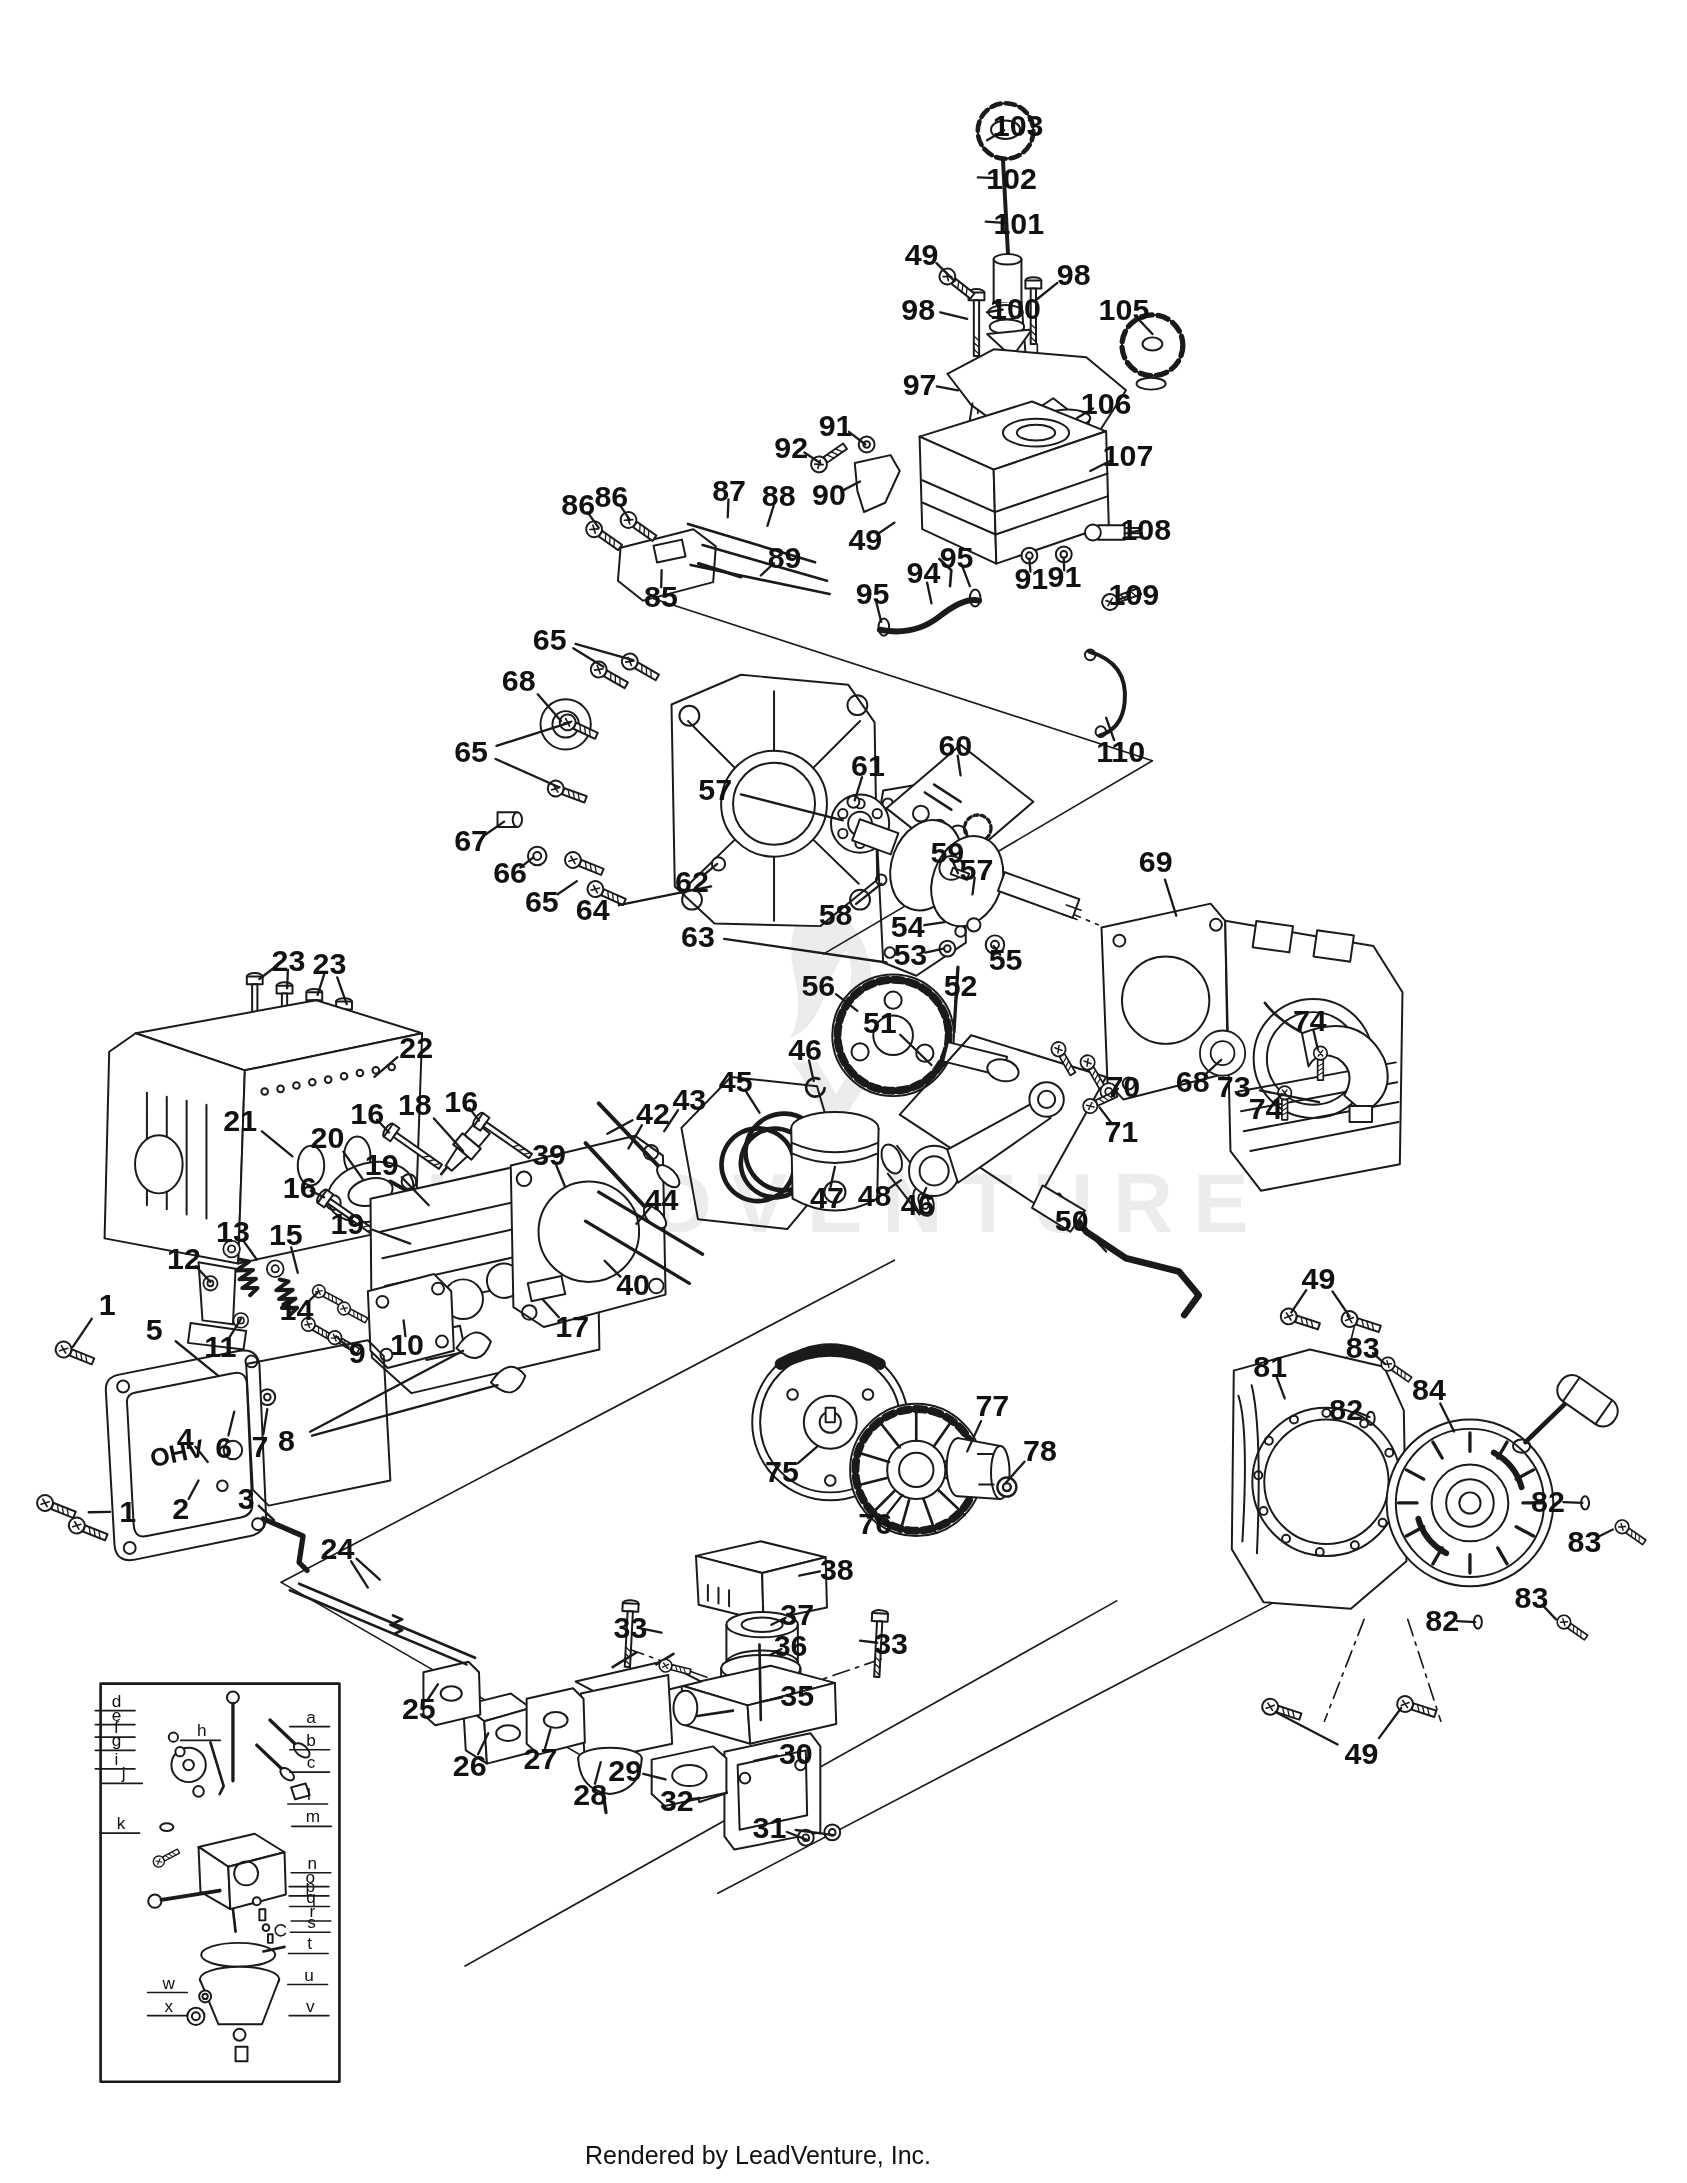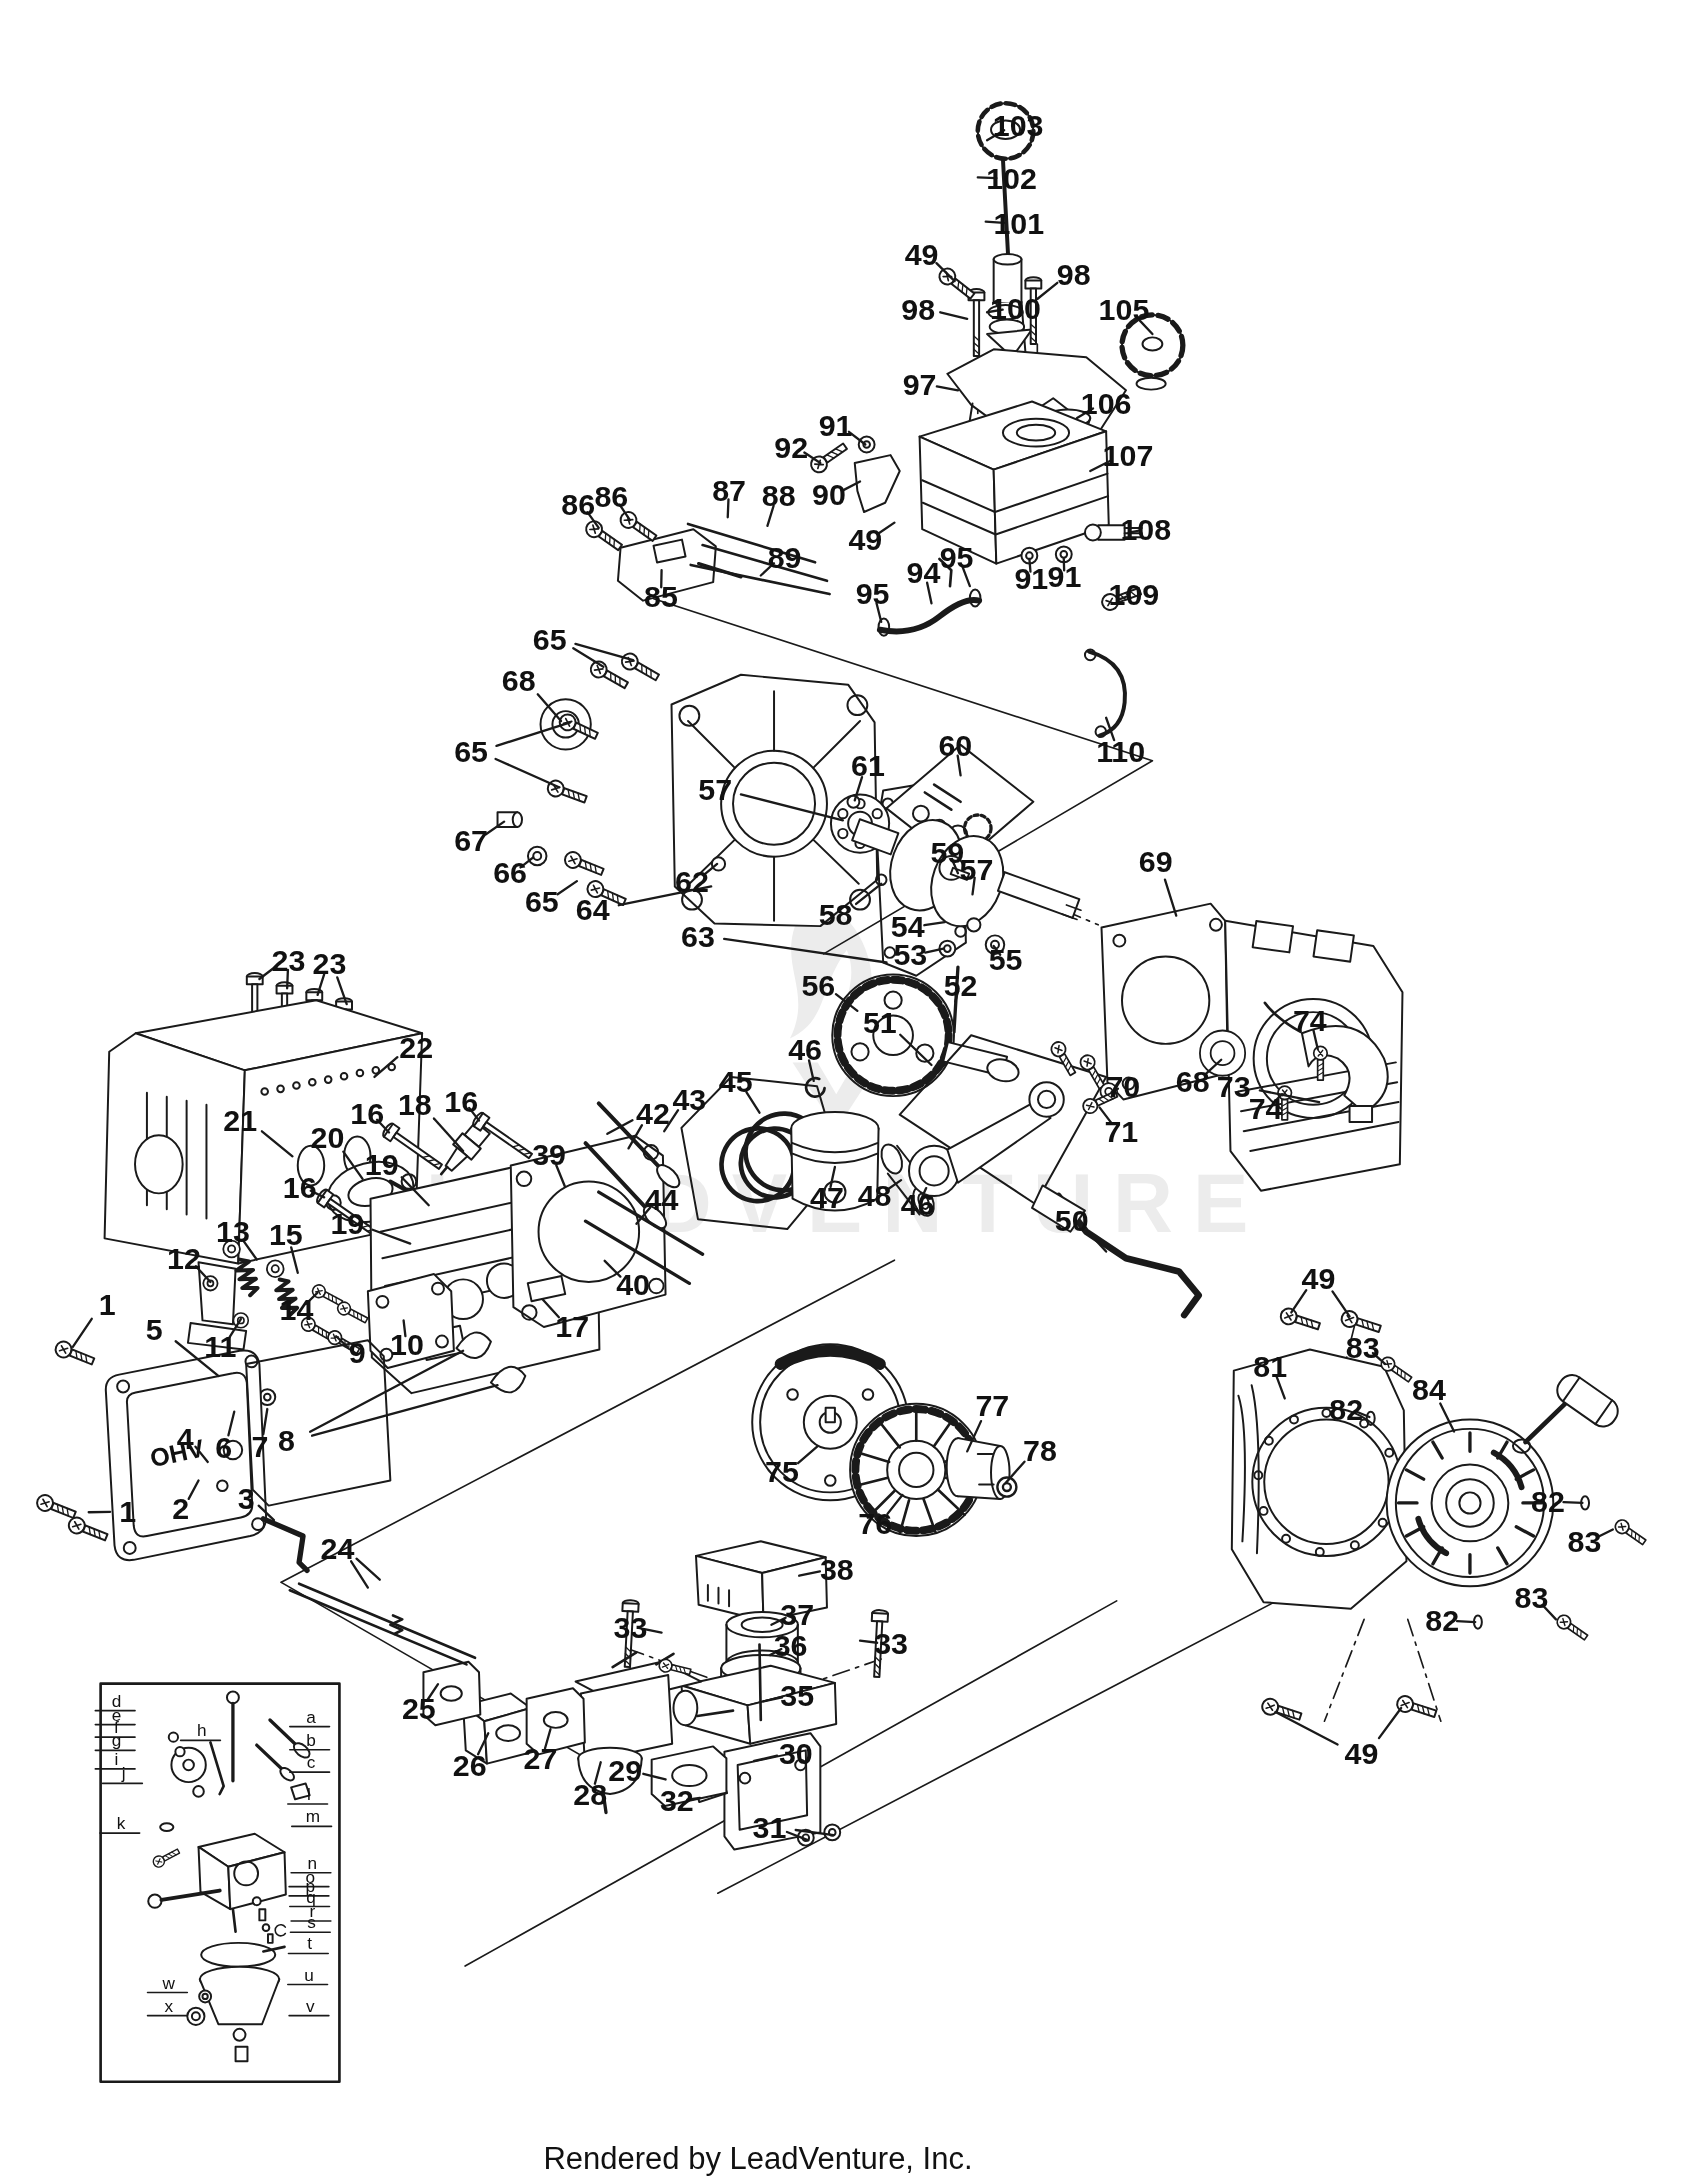--- a/index.html
+++ b/index.html
@@ -3,21 +3,21 @@
 <meta charset="utf-8">
 <style>
   html,body{margin:0;padding:0;background:#fff;}
   body{width:1687px;height:2183px;position:relative;font-family:"Liberation Sans",sans-serif;overflow:hidden;}
   .stage{position:absolute;left:0;top:0;width:1687px;height:2183px;}
   .watermark{position:absolute;left:0;top:0;width:1687px;height:2183px;z-index:0;}
   .wm-text{position:absolute;left:847px;top:1156px;transform:translateX(-50%);
     font-size:83px;font-weight:bold;letter-spacing:20px;color:#ececec;white-space:nowrap;}
   svg.art{position:absolute;left:0;top:0;z-index:1;}
   .footer{position:absolute;left:758px;top:2141px;transform:translateX(-50%);
-    font-size:31px;color:#111;white-space:nowrap;z-index:2;}
+    font-size:25px;color:#111;white-space:nowrap;z-index:2;}
   text.part-num{font-family:"Liberation Sans",sans-serif;font-weight:bold;font-size:46px;fill:#111;}
   text.inset-letter{font-family:"Liberation Sans",sans-serif;font-size:26px;fill:#111;}
   text.cover-text{font-family:"Liberation Sans",sans-serif;font-weight:bold;font-size:38px;fill:#111;}
 </style>
 </head>
 <body>
 
 <div class="stage">
 
   <div class="watermark">

